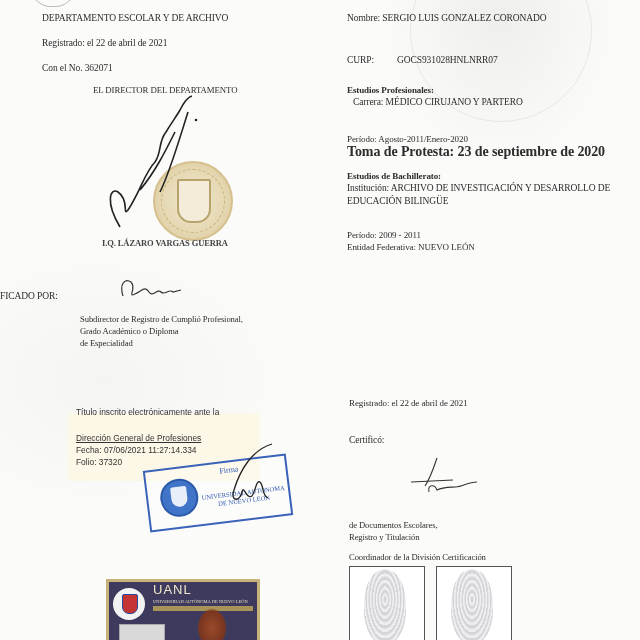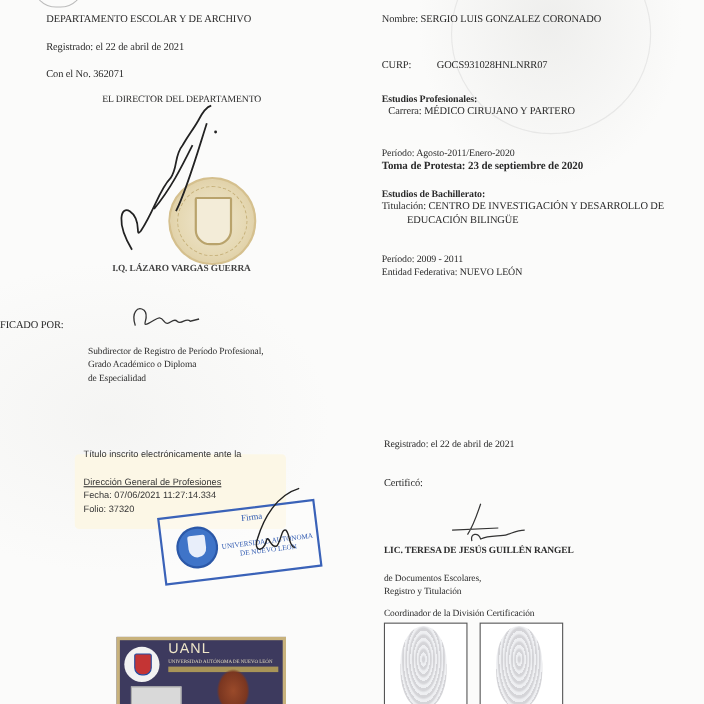--- a/index.html
+++ b/index.html
@@ -61,21 +61,21 @@
   <svg class="sig" style="left:100px;top:92px;" width="110" height="140" viewBox="0 0 110 140">
     <path d="M20 135 C5 110 10 95 18 100 C30 108 22 125 28 118 C40 100 45 80 55 70 C62 60 58 50 66 40 C72 30 76 25 80 18 C84 10 88 5 92 4 M40 98 C55 80 65 60 75 40 M60 100 C70 80 80 45 88 20" fill="none" stroke="#222" stroke-width="1.6"></path>
     <circle cx="96" cy="28" r="1.3" fill="#222"></circle>
   </svg>
   <div class="t b" style="left:102px;top:217px;font-size:8.5px;color:#444;margin-top:20px;">I.Q. LÁZARO VARGAS GUERRA</div>
 
   <div class="t" style="left:0px;top:290px;text-align:center;">FICADO POR:</div>
   <svg class="sig" style="left:115px;top:276px;" width="70" height="26" viewBox="0 0 70 26">
     <path d="M8 20 C4 8 10 2 16 6 C22 12 12 22 20 18 C28 14 30 10 34 16 C38 22 42 12 46 16 C50 20 54 12 58 16 L66 14" fill="none" stroke="#333" stroke-width="1.2"></path>
   </svg>
-  <div class="t" style="left:80px;top:313px;font-size:8.6px;">Subdirector de Registro de Período Profesional,</div>
+  <div class="t" style="left:80px;top:313px;font-size:8.6px;">Subdirector de Registro de Cumplió Profesional,</div>
   <div class="t" style="left:80px;top:325px;font-size:8.6px;">Grado Académico o Diploma</div>
   <div class="t" style="left:80px;top:337px;font-size:8.6px;">de Especialidad</div>
 
   <div class="ef-box"></div>
   <div class="ef-line" style="top:407px;">Título inscrito electrónicamente ante la</div>
   <div class="ef-line" style="top:433px;text-decoration:underline;">Dirección General de Profesiones</div>
   <div class="ef-line" style="top:445px;">Fecha: 07/06/2021 11:27:14.334</div>
   <div class="ef-line" style="top:457px;">Folio: 37320</div>
 
   <div class="stamp">
@@ -98,34 +98,33 @@
     <div class="figure"></div>
     <div class="chip"></div>
   </div>
 
   <div class="t" style="left:347px;top:12px;">Nombre: SERGIO LUIS GONZALEZ CORONADO</div>
   <div class="t" style="left:347px;top:54px;">CURP:</div>
   <div class="t" style="left:397px;top:54px;">GOCS931028HNLNRR07</div>
   <div class="t b" style="left:347px;top:84px;font-size:9px;">Estudios Profesionales:</div>
   <div class="t" style="left:337px;top:96px;margin-left:16px;">Carrera: MÉDICO CIRUJANO Y PARTERO</div>
   <div class="t" style="left:347px;top:133px;font-size:9px;">Período: Agosto-2011/Enero-2020</div>
-  <div class="t b" style="left:347px;top:145px;font-size:10px;text-align:right;">Toma de Protesta: 23 de septiembre de 2020</div>
+  <div class="t b" style="left:347px;top:145px;font-size:14px;text-align:right;">Toma de Protesta: 23 de septiembre de 2020</div>
   <div class="t b" style="left:347px;top:170px;font-size:9px;">Estudios de Bachillerato:</div>
-  <div class="t" style="left:347px;top:182px;">Titulación: CENTRO DE INVESTIGACIÓN Y DESARROLLO DE</div>
-  <div class="t" style="left:347px;top:195px;margin-left:23px;">EDUCACIÓN BILINGÜE</div>
+  <div class="t" style="left:347px;top:182px;">Institución: ARCHIVO DE INVESTIGACIÓN Y DESARROLLO DE</div>
+  <div class="t" style="left:347px;top:195px;">EDUCACIÓN BILINGÜE</div>
   <div class="t" style="left:347px;top:229px;font-size:9px;">Período: 2009 - 2011</div>
   <div class="t" style="left:347px;top:241px;font-size:9px;">Entidad Federativa: NUEVO LEÓN</div>
 
 
   <div class="t" style="left:349px;top:397px;font-size:9px;">Registrado: el 22 de abril de 2021</div>
   <div class="t" style="left:349px;top:434px;">Certificó:</div>
   <svg class="sig" style="left:405px;top:456px;" width="80" height="40" viewBox="0 0 80 40">
     <path d="M32 2 C28 14 24 24 20 30 M6 26 L48 24 M24 36 C22 28 30 28 32 34 C40 30 50 32 56 30 C62 28 66 26 72 26" fill="none" stroke="#333" stroke-width="1.1"></path>
   </svg>
-  <div class="t b" style="left:349px;top:494px;font-size:8.6px;">LIC. TERESA DE JESÚS GUILLÉN RANGEL</div>
   <div class="t" style="left:349px;top:507px;font-size:8.6px;margin-top:44px;">Coordinador de la División Certificación</div>
   <div class="t" style="left:349px;top:519px;font-size:8.6px;">de Documentos Escolares,</div>
   <div class="t" style="left:349px;top:531px;font-size:8.6px;">Registro y Titulación</div>
 
   <div class="fp-box" style="left:349px;">
     <div class="fp"></div>
   </div>
   <div class="fp-box" style="left:436px;">
     <div class="fp"></div>
   </div>

